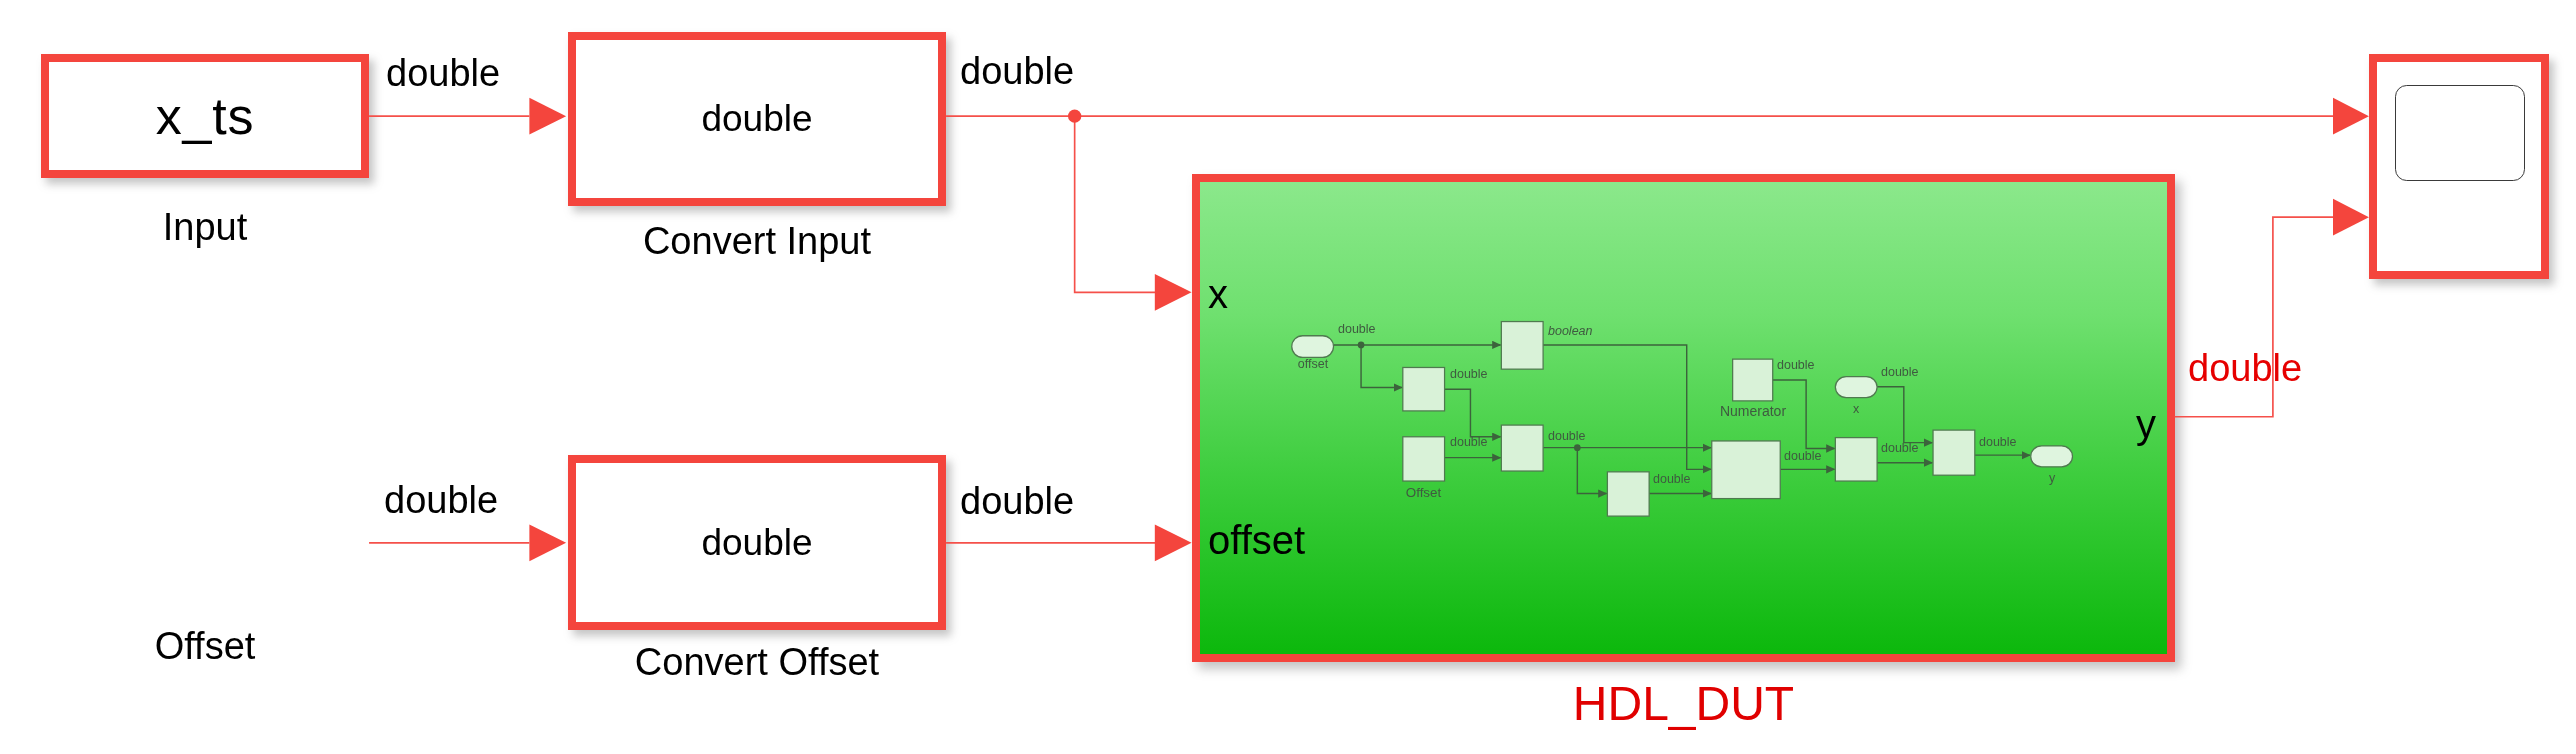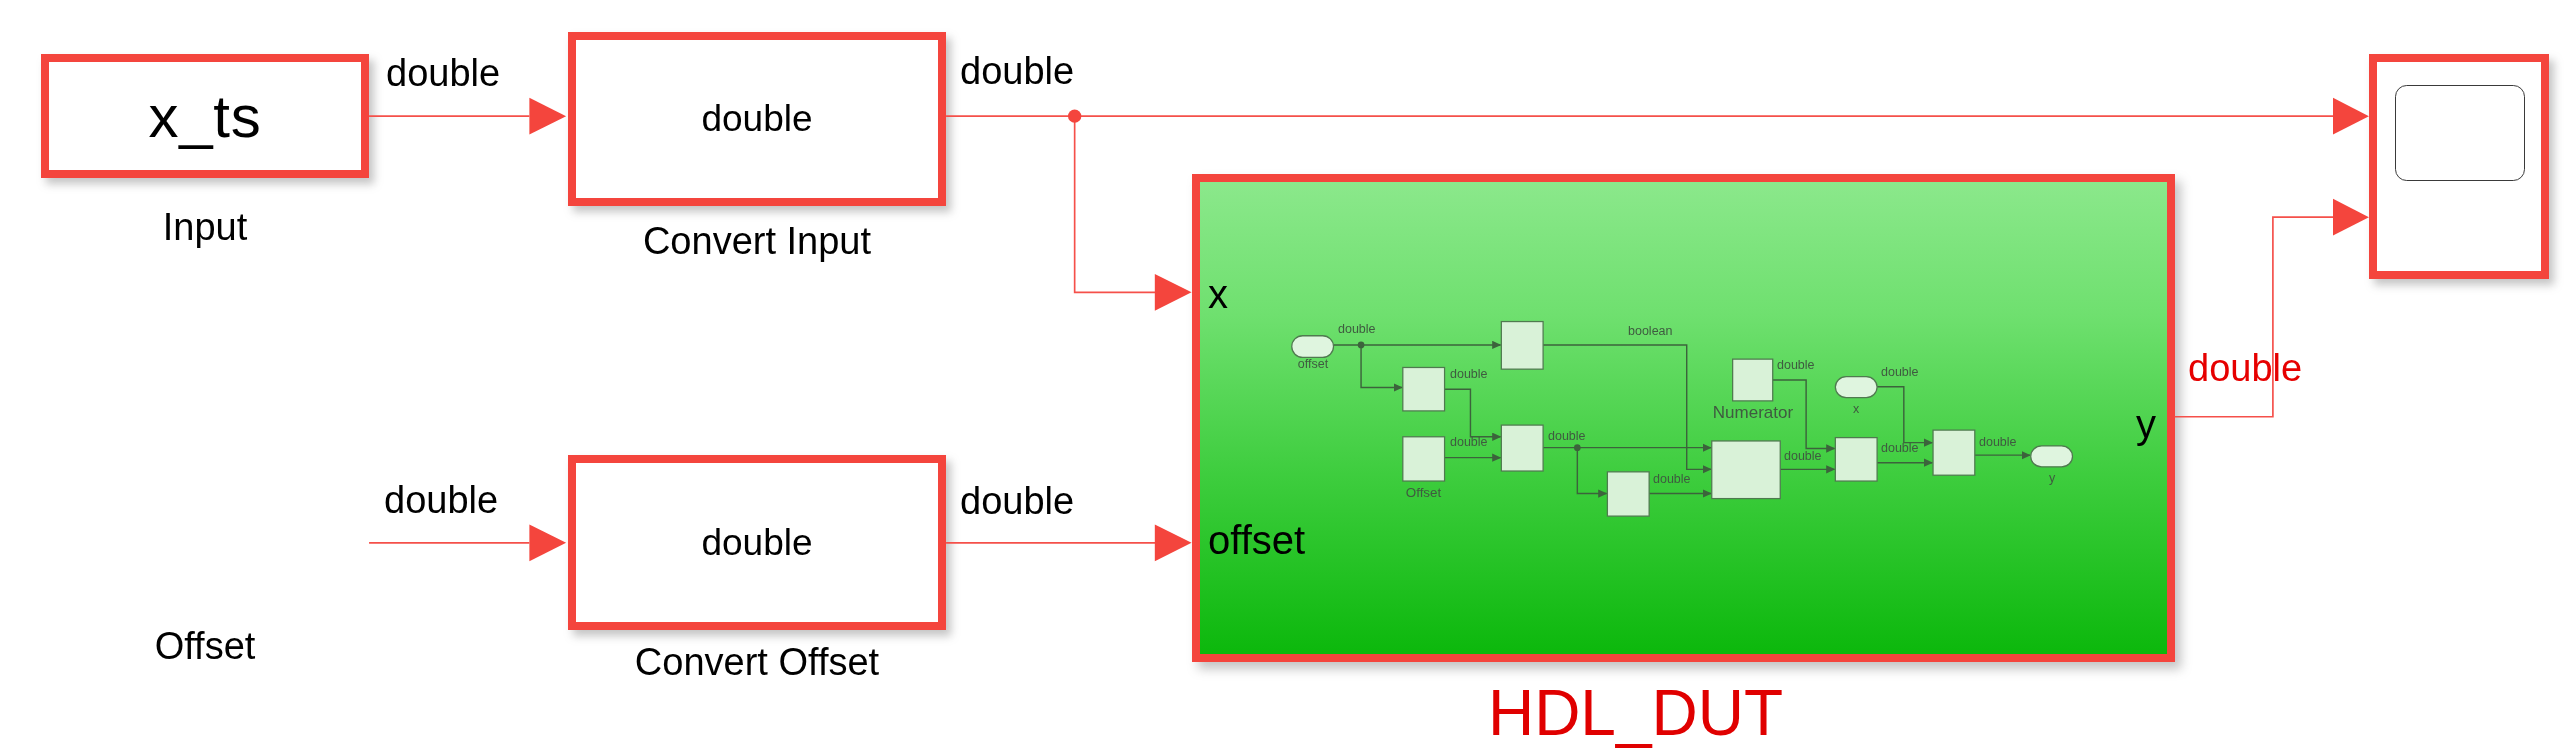--- a/index.html
+++ b/index.html
@@ -2,31 +2,31 @@
 <html style="font-size:13.4px"><head>
 <meta charset="utf-8">
 <style>
   html,body{margin:0;padding:0;background:#ffffff;}
   body{font-family:"Liberation Sans",sans-serif;}
   #canvas{position:relative;width:2576px;height:755px;background:#ffffff;overflow:hidden;}
   #wires{position:absolute;left:0;top:0;z-index:2;}
   .blk{position:absolute;background:#ffffff;border:8.4px solid #F4453D;box-sizing:border-box;
        display:flex;align-items:center;justify-content:center;color:#000;
        box-shadow:5px 5.8px 8.4px rgba(110,110,110,.40);z-index:1;}
-  .src-text{font-size:60px;letter-spacing:0.8px;}
+  .src-text{font-size:52px;letter-spacing:0.8px;}
   .cvt-text{font-size:37px;}
   .cap{position:absolute;color:#000;text-align:center;font-size:38px;z-index:3;white-space:nowrap;}
   .sig{position:absolute;color:#000;font-size:38px;z-index:3;white-space:nowrap;}
   .sig-red{color:#E60000;}
   .dut{position:absolute;left:1192px;top:174px;width:983px;height:488px;box-sizing:border-box;
        border:8.4px solid #F4453D;z-index:1;
        background:linear-gradient(180deg,#8BE88B 0%,#6FE06F 28%,#3ECD3E 62%,#0CB80C 100%);
        box-shadow:5.8px 6.7px 10px rgba(110,110,110,.40);}
-  .dut-cap{position:absolute;left:1144px;top:676px;width:983px;text-align:center;
-       font-size:64px;color:#E00000;z-index:3;}
+  .dut-cap{position:absolute;left:1192px;top:676px;width:983px;text-align:center;
+       font-size:48px;color:#E00000;z-index:3;}
   .port{position:absolute;color:#000;font-size:40px;z-index:3;white-space:nowrap;}
   .inlbl{position:absolute;color:#3F5B40;font-size:12.5px;z-index:3;white-space:nowrap;}
   .inlbl.c{text-align:center;}
   .scope-screen{position:absolute;left:2395px;top:85px;width:128px;height:94px;
        border:1.7px solid #3a3a3a;border-radius:11.7px;background:#fff;z-index:3;}
 </style>
 </head>
 <body>
 
 <div id="canvas">
@@ -117,28 +117,28 @@
   <div class="sig" style="left:384px;top:479px;">double</div>
   <div class="sig" style="left:960px;top:480px;">double</div>
   <div class="sig sig-red" style="left:2188px;top:347px;">double</div>
 
   <div class="port" style="left:1208px;top:272px;">x</div>
   <div class="port" style="left:1208px;top:518px;">offset</div>
   <div class="port" style="left:2103px;top:402px;width:53px;text-align:right;">y</div>
 
   <div class="inlbl" style="left:1338px;top:322px;">double</div>
   <div class="inlbl c" style="left:1288px;top:357px;width:50px;">offset</div>
-  <div class="inlbl" style="left:1628px;top:324px;">boolean</div>
+  <div class="inlbl" style="left:1548px;top:324px;font-style:italic;">boolean</div>
   <div class="inlbl" style="left:1450px;top:367px;">double</div>
   <div class="inlbl" style="left:1450px;top:435px;">double</div>
   <div class="inlbl c" style="left:1392px;top:485px;width:63px;font-size:13.4px;">Offset</div>
   <div class="inlbl" style="left:1548px;top:429px;">double</div>
   <div class="inlbl" style="left:1653px;top:472px;">double</div>
   <div class="inlbl" style="left:1777px;top:358px;">double</div>
-  <div class="inlbl c" style="left:1702px;top:403px;width:102px;font-size:17px;">Numerator</div>
+  <div class="inlbl c" style="left:1702px;top:403px;width:102px;font-size:14px;">Numerator</div>
   <div class="inlbl" style="left:1784px;top:449px;">double</div>
   <div class="inlbl" style="left:1881px;top:365px;">double</div>
   <div class="inlbl c" style="left:1835px;top:402px;width:42px;">x</div>
   <div class="inlbl" style="left:1881px;top:441px;">double</div>
   <div class="inlbl" style="left:1979px;top:435px;">double</div>
   <div class="inlbl c" style="left:2031px;top:471px;width:42px;">y</div>
 
 </div>
 
 

